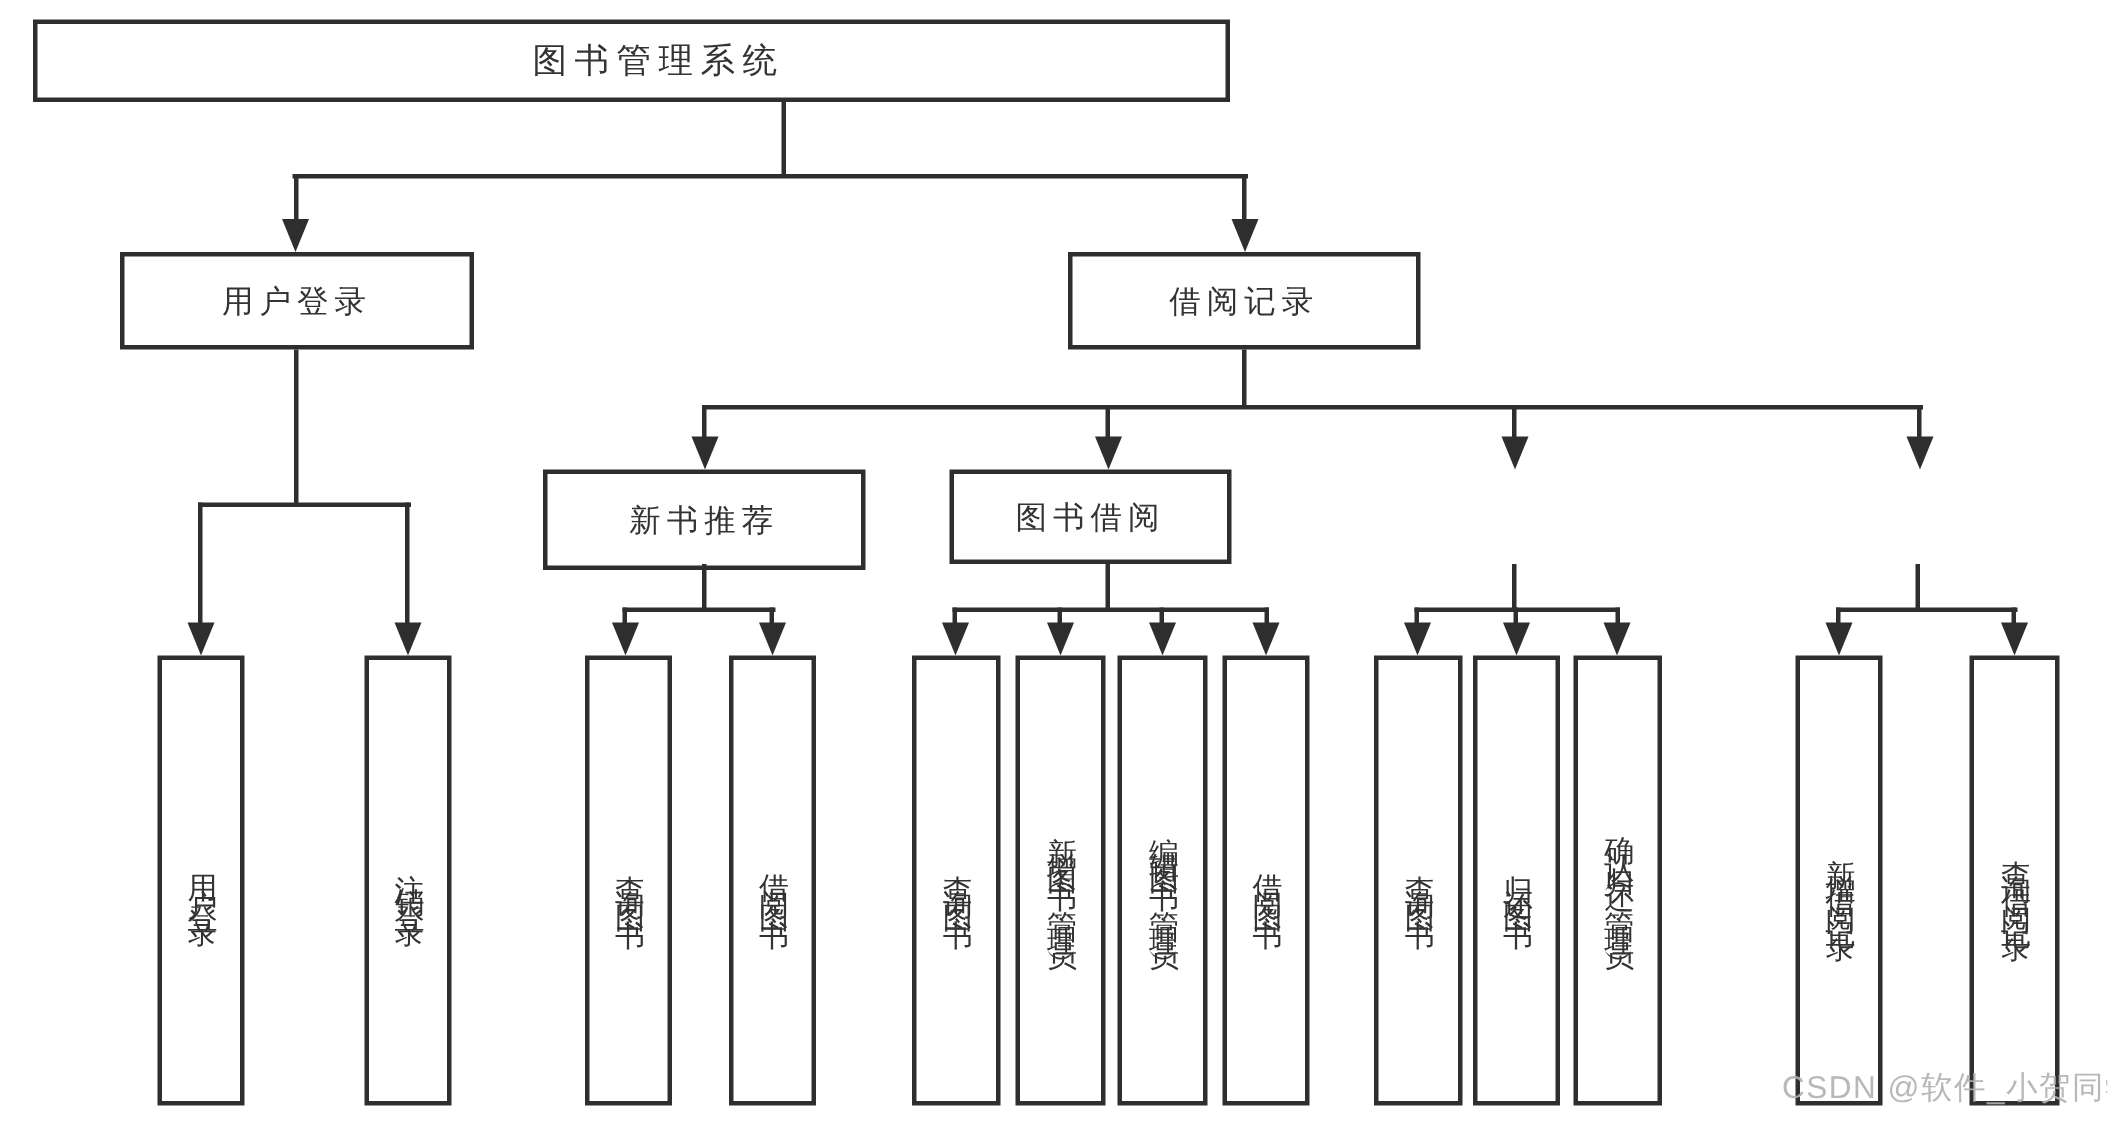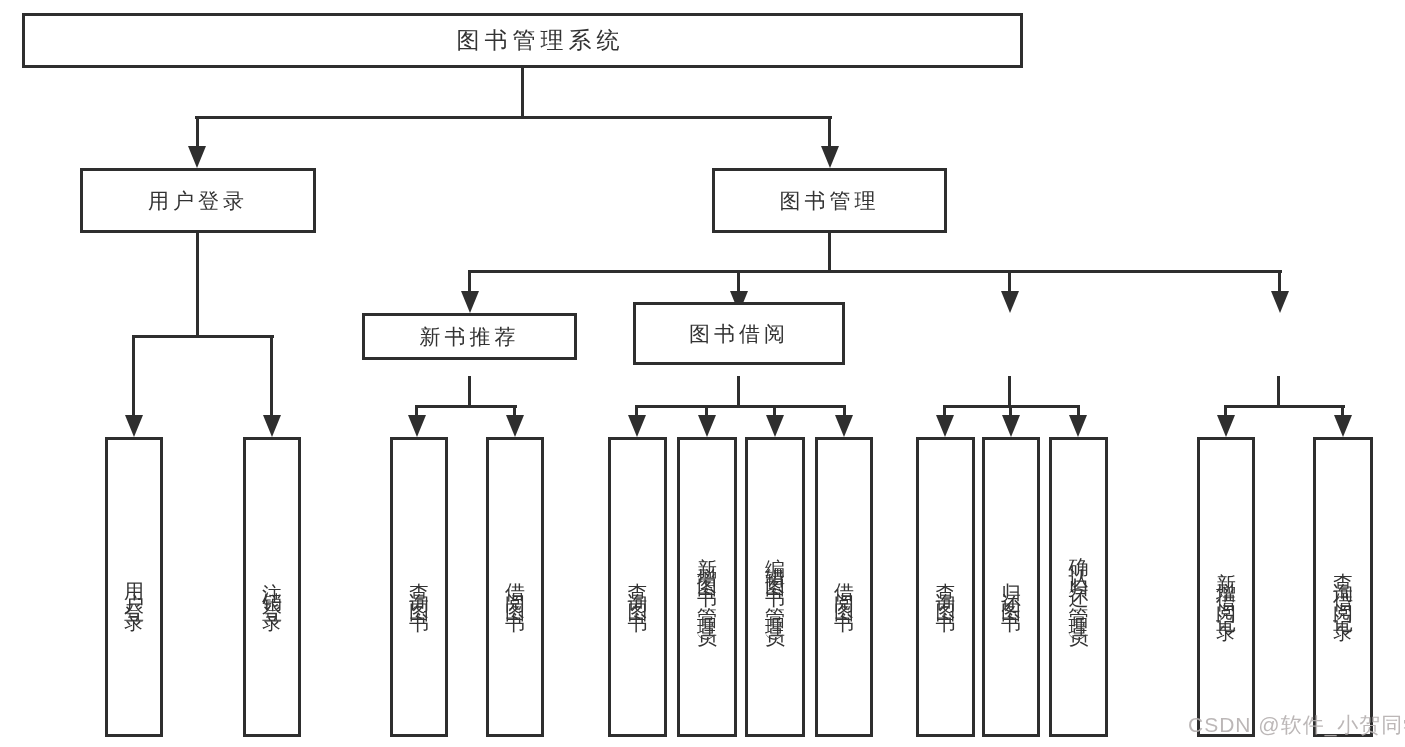--- a/index.html
+++ b/index.html
@@ -29,53 +29,53 @@
   .wm{
     position:absolute;left:1188px;top:711px;z-index:5;white-space:nowrap;
     font-size:21px;color:#b5b0b0;letter-spacing:1px;opacity:.9;
   }
 </style>
 </head>
 <body>
 
 <div class="canvas">
 
-  <div class="box lvl1" style="left:22px;top:13px;width:1001px;height:55px;padding-left:36px;">
+  <div class="box lvl1" style="left:22px;top:13px;width:798px;height:55px;padding-left:36px;">
     <span>图书管理系统</span>
   </div>
 
   <div class="vl" style="left:521px;top:68px;height:50px;"></div>
   <div class="hl" style="left:195px;top:116px;width:637px;"></div>
   <div class="vl" style="left:196px;top:116px;height:32px;"></div>
   <div class="vl" style="left:828px;top:116px;height:32px;"></div>
   <div class="ar" style="left:188px;top:146px;"></div>
   <div class="ar" style="left:821px;top:146px;"></div>
 
   <div class="box lvl2" style="left:80px;top:168px;width:236px;height:65px;">
     <span>用户登录</span>
   </div>
   <div class="box lvl2" style="left:712px;top:168px;width:235px;height:65px;">
-    <span>图书管理</span>
+    <span>借阅记录</span>
   </div>
 
   <div class="vl" style="left:828px;top:233px;height:39px;"></div>
   <div class="hl" style="left:468px;top:270px;width:814px;"></div>
   <div class="vl" style="left:468px;top:270px;height:24px;"></div>
   <div class="vl" style="left:737px;top:270px;height:24px;"></div>
   <div class="vl" style="left:1008px;top:270px;height:24px;"></div>
   <div class="vl" style="left:1278px;top:270px;height:24px;"></div>
   <div class="ar" style="left:461px;top:291px;"></div>
   <div class="ar" style="left:730px;top:291px;"></div>
   <div class="ar" style="left:1001px;top:291px;"></div>
   <div class="ar" style="left:1271px;top:291px;"></div>
 
-  <div class="box lvl3" style="left:362px;top:313px;width:215px;height:47px;">
+  <div class="box lvl3" style="left:362px;top:313px;width:215px;height:67px;">
     <span>新书推荐</span>
   </div>
-  <div class="box lvl3" style="left:633px;top:302px;width:212px;height:63px;">
+  <div class="box lvl3" style="left:633px;top:313px;width:188px;height:63px;">
     <span>图书借阅</span>
   </div>
 
   <div class="vl" style="left:196px;top:233px;height:104px;"></div>
   <div class="hl" style="left:132px;top:335px;width:142px;"></div>
   <div class="vl" style="left:132px;top:335px;height:82px;"></div>
   <div class="vl" style="left:270px;top:335px;height:82px;"></div>
   <div class="ar" style="left:125px;top:415px;"></div>
   <div class="ar" style="left:263px;top:415px;"></div>
 

